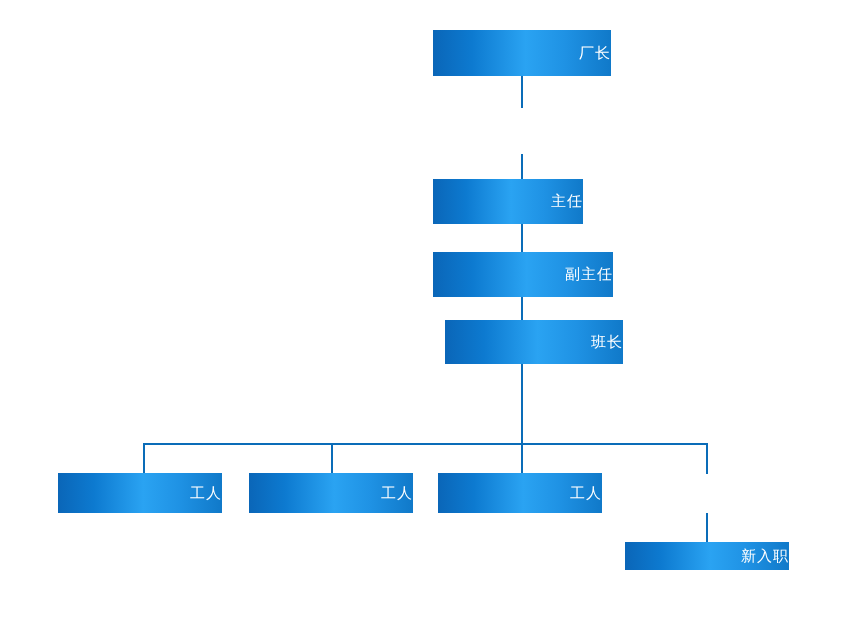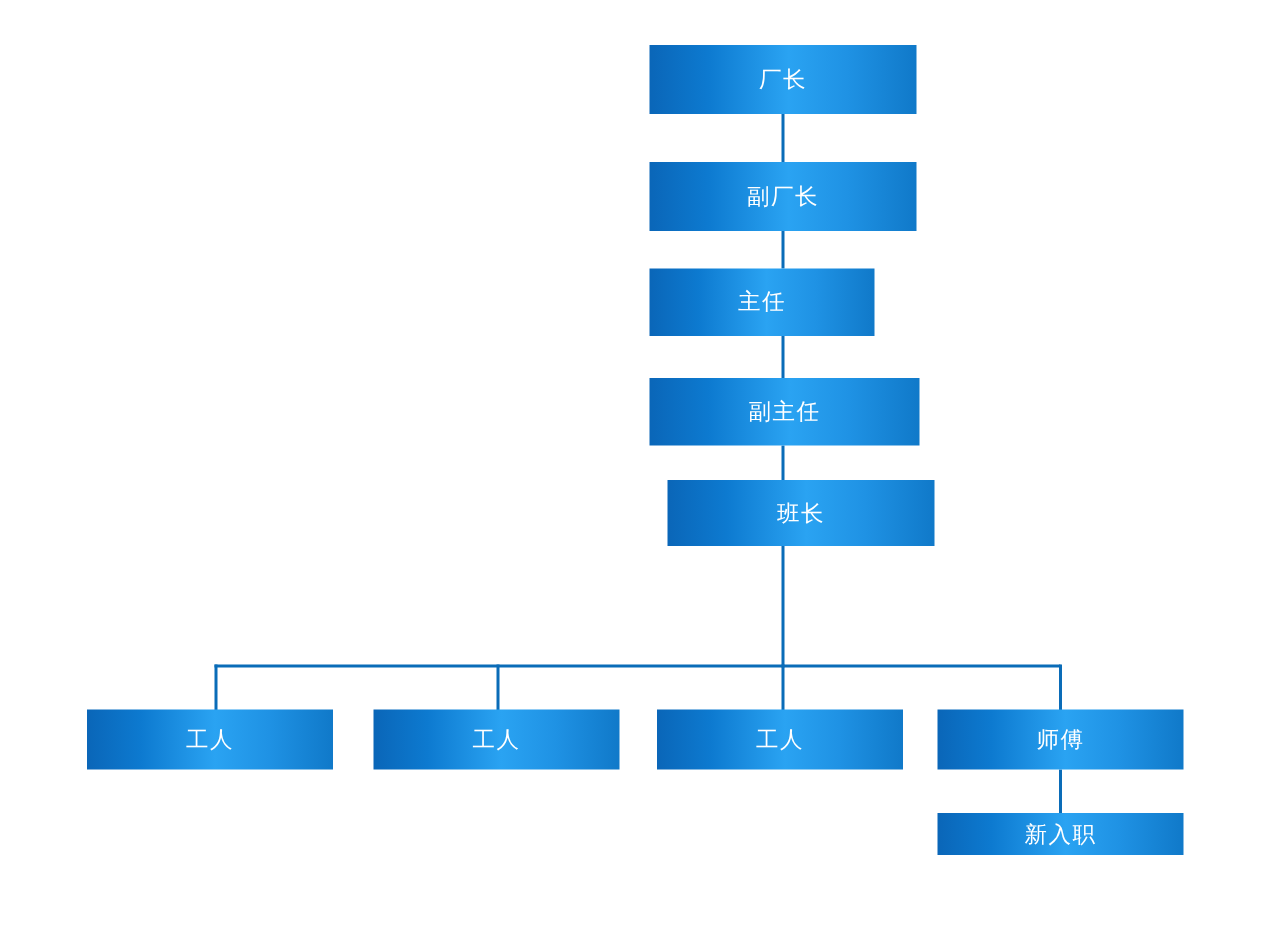--- a/index.html
+++ b/index.html
@@ -20,21 +20,21 @@
     height: 633px;
     background: #ffffff;
   }
 
   
   .node {
     position: absolute;
     box-sizing: border-box;
     display: flex;
     align-items: center;
-    justify-content: center;
+    justify-content: flex-end;
     color: #ffffff;
     font-size: 15px;
     letter-spacing: 1px;
     line-height: 1;
     white-space: nowrap;
     background: linear-gradient(to right,
                 #0a66b8 0%,
                 #0d7ad0 22%,
                 #2aa3f2 52%,
                 #1f92e4 74%,
@@ -77,23 +77,20 @@
   <div class="conn-v" style="left:521px; top:443px; height:31px;"></div>
 
   <div class="conn-v" style="left:706px; top:443px; height:31px;"></div>
 
   <div class="conn-v" style="left:706px; top:513px; height:29px;"></div>
 
   <div class="node" style="left:433px; top:30px; width:178px; height:46px;">
     <span>厂长</span>
   </div>
 
-  <div class="node" style="left:433px; top:108px; width:178px; height:46px;">
-    <span>副厂长</span>
-  </div>
 
   <div class="node" style="left:433px; top:179px; width:150px; height:45px;">
     <span>主任</span>
   </div>
 
   <div class="node" style="left:433px; top:252px; width:180px; height:45px;">
     <span>副主任</span>
   </div>
 
   <div class="node" style="left:433px; top:320px; width:178px; height:44px;margin-left:12px;">
@@ -105,21 +102,18 @@
   </div>
 
   <div class="node" style="left:249px; top:473px; width:164px; height:40px;">
     <span>工人</span>
   </div>
 
   <div class="node" style="left:438px; top:473px; width:164px; height:40px;">
     <span>工人</span>
   </div>
 
-  <div class="node" style="left:625px; top:473px; width:164px; height:40px;">
-    <span>师傅</span>
-  </div>
 
   <div class="node" style="left:625px; top:542px; width:164px; height:28px;">
     <span>新入职</span>
   </div>
 
 </div>
 
 </body></html>

